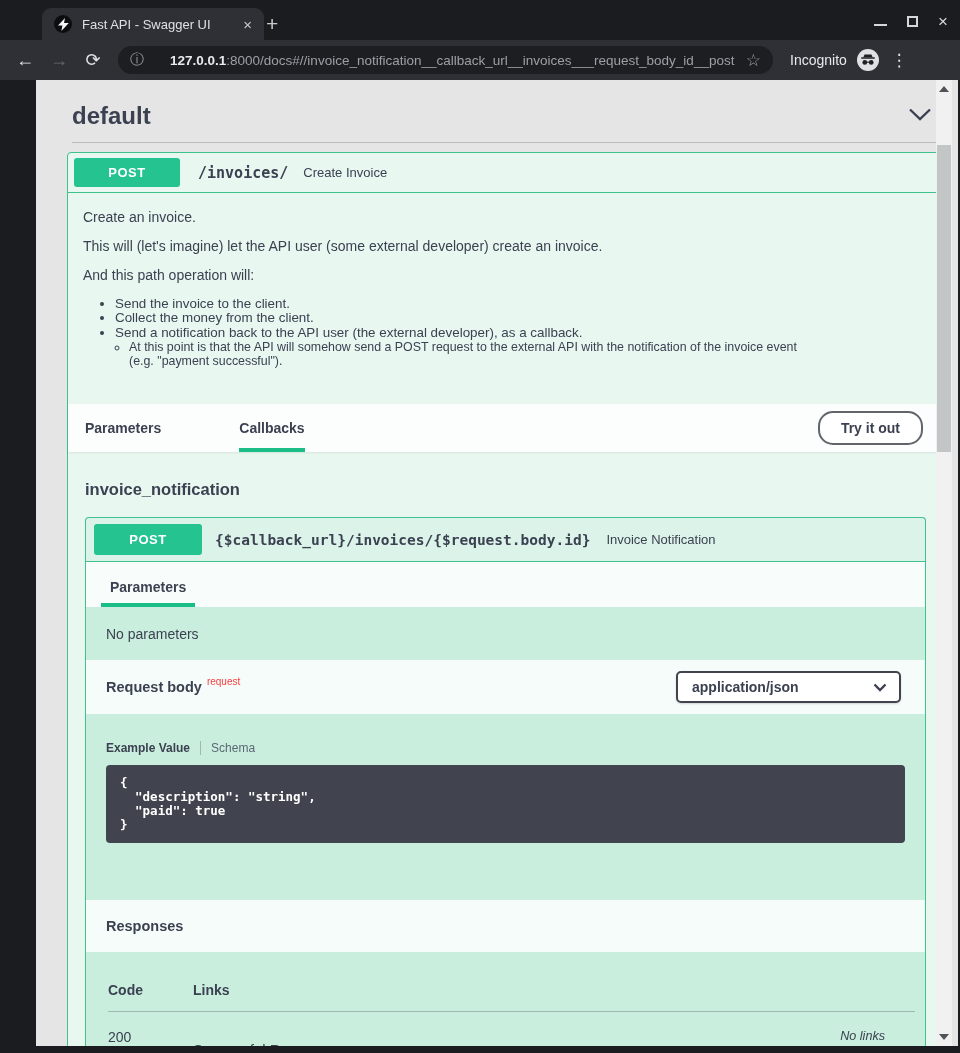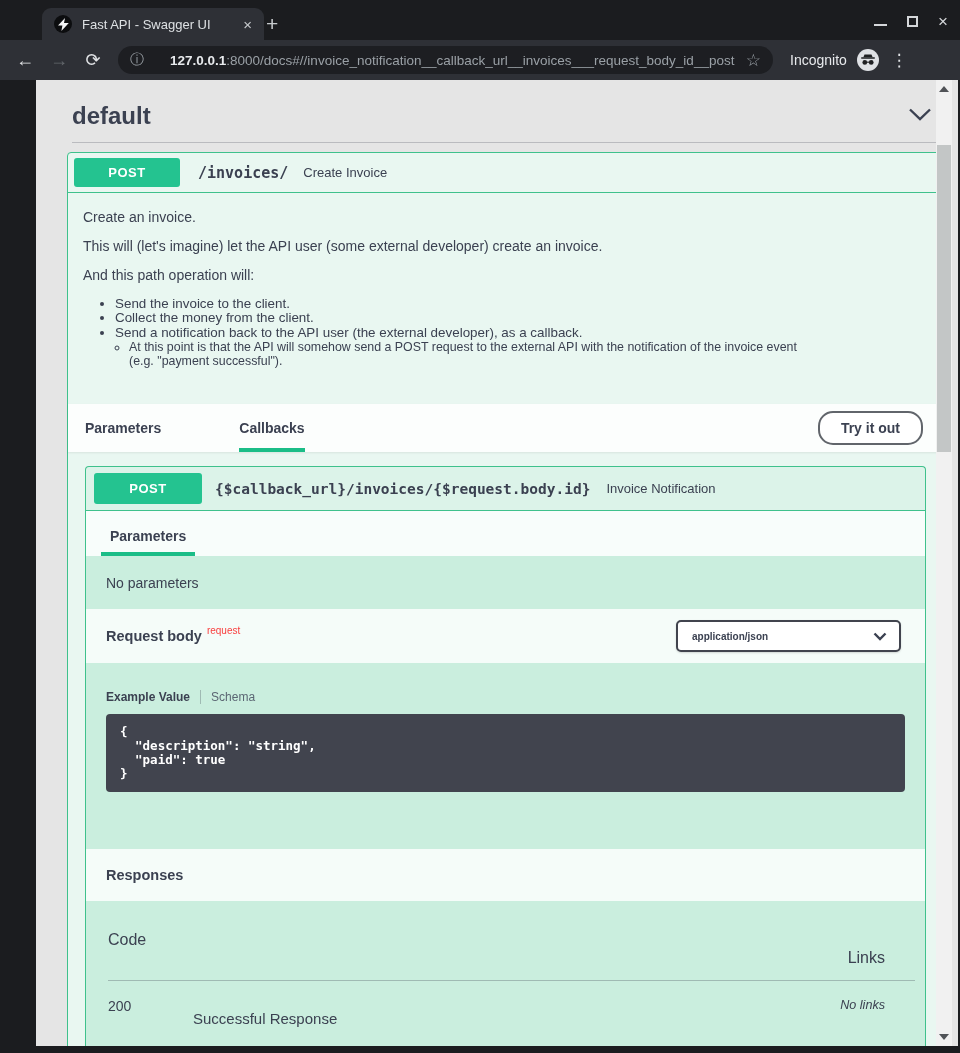--- a/index.html
+++ b/index.html
@@ -74,34 +74,34 @@
   .badge.inner { width:108px; padding:8px 0; }
   .cb-path { font-family:"DejaVu Sans Mono", monospace; font-weight:bold; font-size:14.5px; color:#3b4151; margin-left:13px; }
   .cb-summary { font-size:13px; color:#3b4151; margin-left:16px; }
   .inner-tabrow { background:rgba(255,255,255,.8); height:45px; display:flex; align-items:flex-end; padding:0 20px 0 15px; }
   .inner-tab { font-weight:bold; font-size:14px; color:#3b4151; padding:12px 9px 8px; border-bottom:4px solid #1bbd87; }
   .no-params { background:rgba(73,204,144,.12); padding:19px 20px 18px; font-size:14px; }
   .reqbody-row { background:rgba(255,255,255,.72); display:flex; align-items:center; padding:11px 24px 11px 20px; }
   .reqbody-label { font-size:14.5px; font-weight:bold; }
   .required { color:#f93e3e; font-size:10px; margin-left:5px; position:relative; top:-6px; }
   .select-box { margin-left:auto; width:225px; height:32px; background:#fff; border:2px solid #41444e; border-radius:5px;
-                display:flex; align-items:center; padding:0 12px 0 14px; font-weight:bold; font-size:10px; color:#3b4151;
+                display:flex; align-items:center; padding:0 12px 0 14px; font-weight:bold; font-size:14px; color:#3b4151;
                 box-shadow:0 1px 2px rgba(0,0,0,.15);gap:24px; }
   .select-box svg { margin-left:auto; }
   .example-area { background:rgba(73,204,144,.12); padding:27px 20px 57px; }
   .example-tabs { display:flex; align-items:center; font-size:12px; }
   .ex-active { font-weight:bold; color:#3b4151; }
   .ex-sep { width:1px; height:14px; background:rgba(59,65,81,.3); margin:0 10px; }
   .ex-schema { color:#5b6673; }
   .codeblock { margin-top:10px; background:#41444e; border-radius:4px; padding:11px 14px;
                font-family:"DejaVu Sans Mono", monospace; font-size:12.5px; font-weight:bold; color:#fff; line-height:14px; }
   .codeblock div { white-space:pre; }
   .responses-row { background:rgba(255,255,255,.72); padding:18px 20px; font-size:14.5px; font-weight:bold; }
   .resp-table { background:rgba(73,204,144,.12); padding:30px 10px 60px; }
-  .rt-head { display:flex; font-size:16px; font-weight:normal; padding-left:12px; padding-right:30px;flex-direction:column; }
+  .rt-head { display:flex; font-size:14px; font-weight:bold; padding-left:12px; padding-right:30px; }
   .col-code { width:85px; } .col-desc { flex:1; } .col-links { text-align:right; }
   .rt-divider { height:1px; background:rgba(59,65,81,.3); margin:13px 0 0 12px; }
   .rt-row { display:flex; padding:17px 0 0 12px; padding-right:30px; font-size:14px; }
   .desc-val { flex:1; padding-top:12px; font-size:15px; }
   .links-val { font-style:italic; font-size:12.6px; text-align:right; }
   .code-val { width:85px; }
   .chev { stroke:#3b4151; stroke-width:2.4; fill:none; }
 </style>
 </head>
 <body>
@@ -178,20 +178,21 @@
         </ul>
       </div>
 
       <div class="tab-row">
         <span class="tab-item first">Parameters</span>
         <span class="tab-item active">Callbacks</span>
         <button class="try-btn">Try it out</button>
       </div>
 
       <div class="callbacks-wrap">
+        <div class="cb-title">invoice_notification</div>
 
         <div class="inner-opblock">
           <div class="inner-header">
             <span class="badge inner">POST</span>
             <span class="cb-path">{$callback_url}/invoices/{$request.body.id}</span>
             <span class="cb-summary">Invoice Notification</span>
           </div>
 
           <div class="inner-tabrow">
             <span class="inner-tab">Parameters</span>

